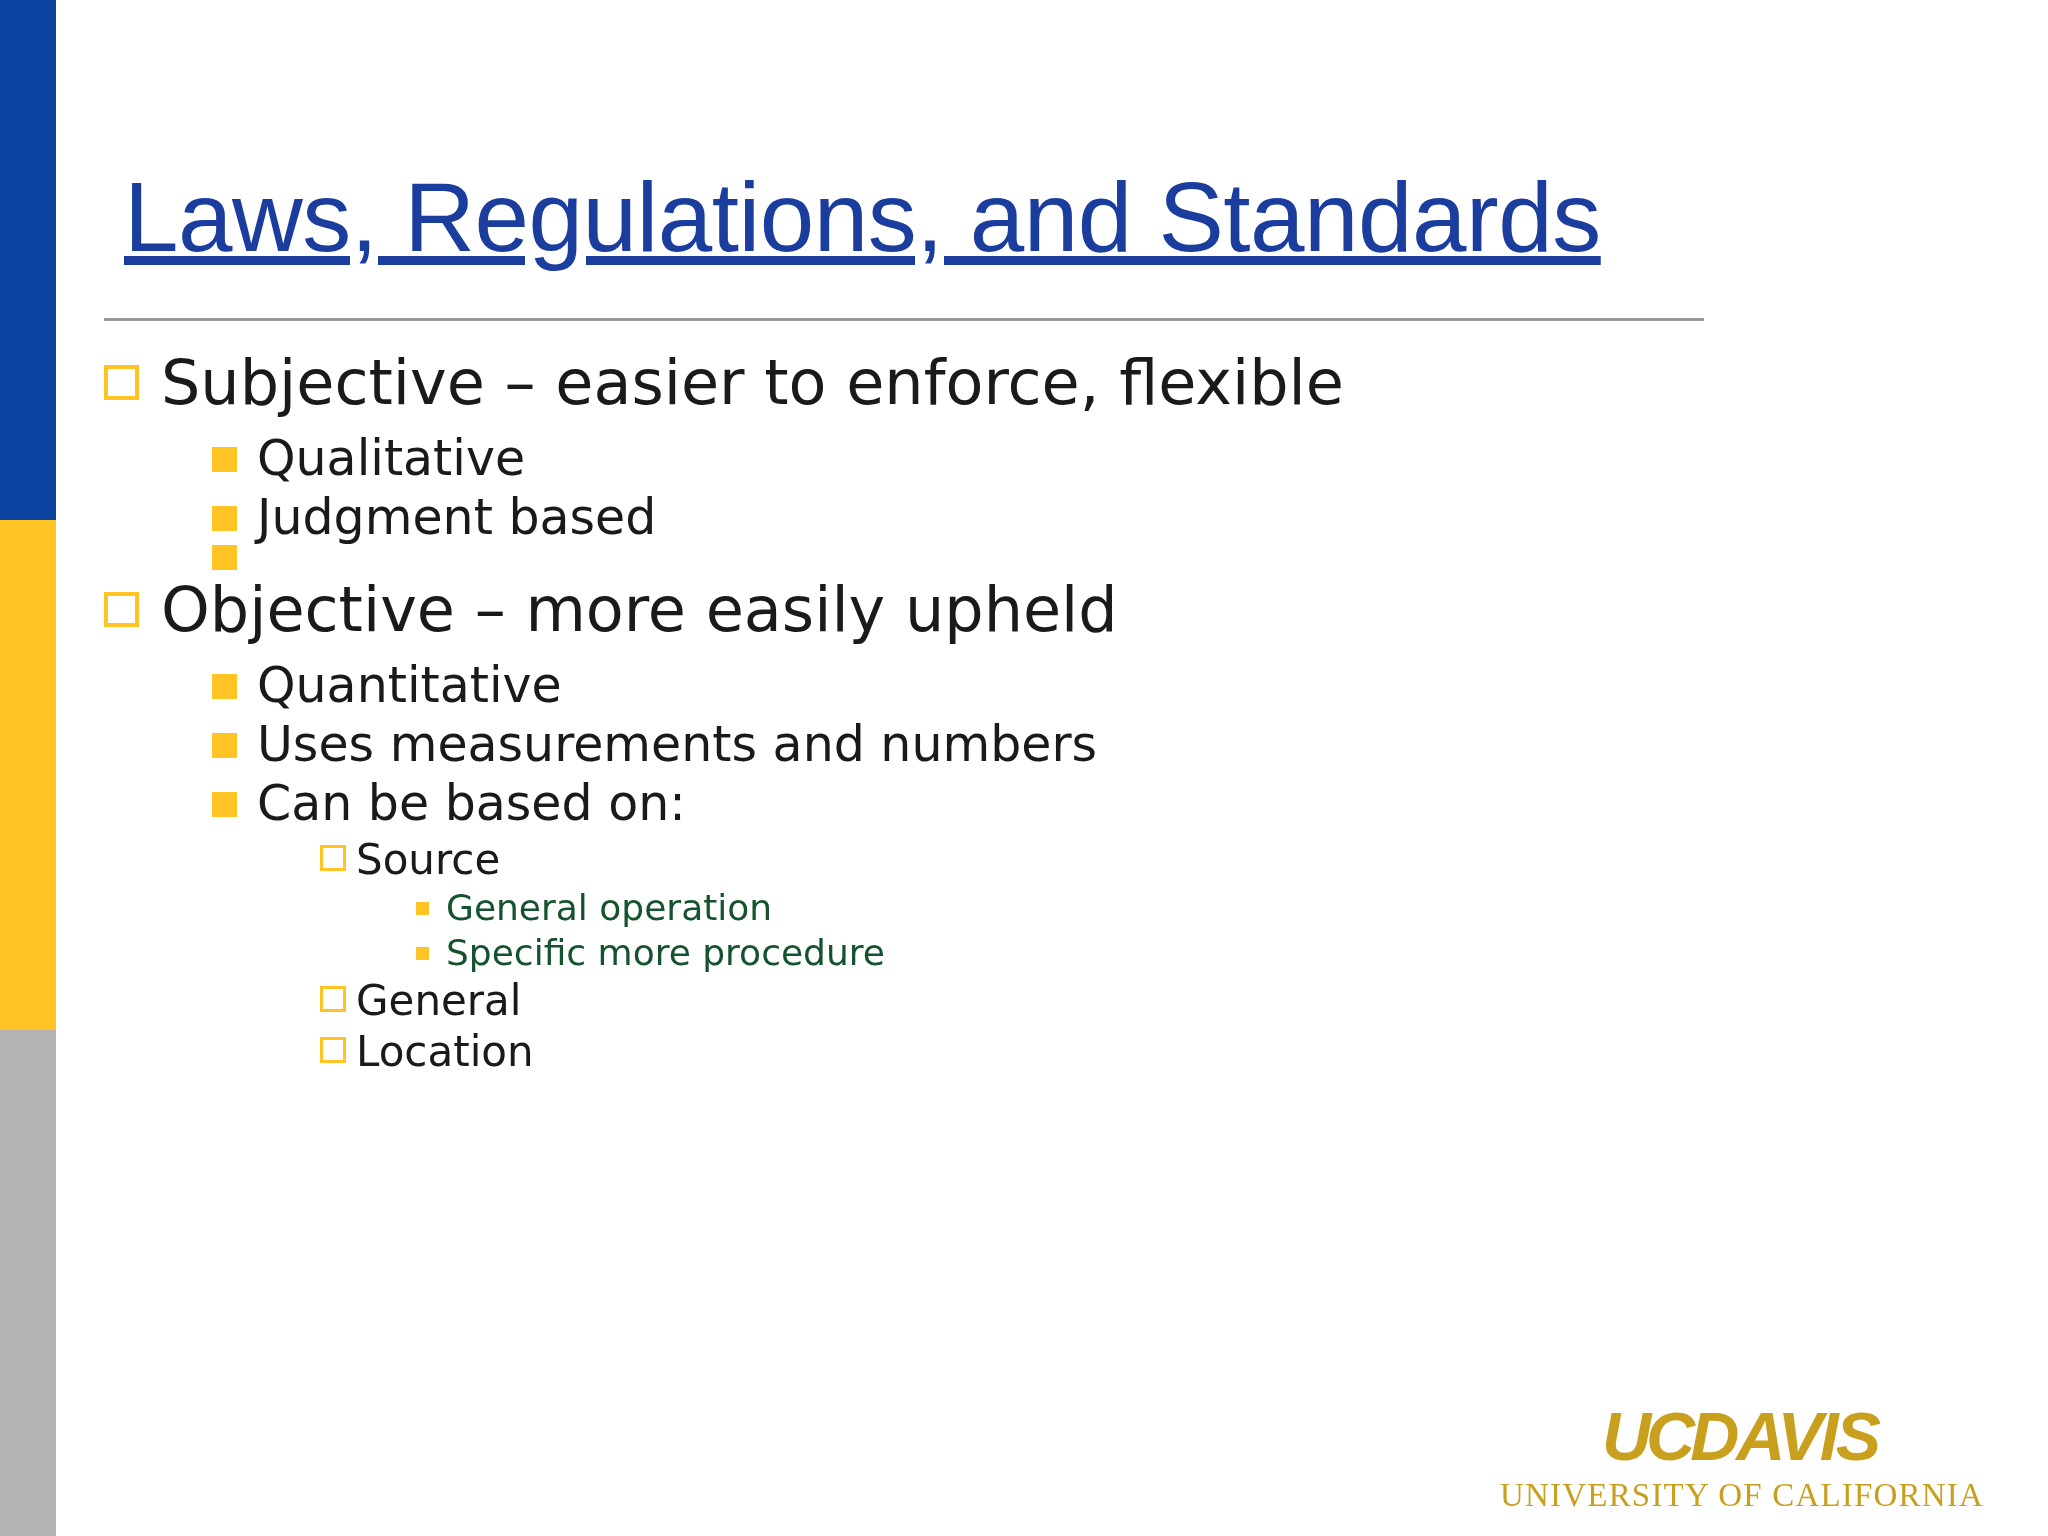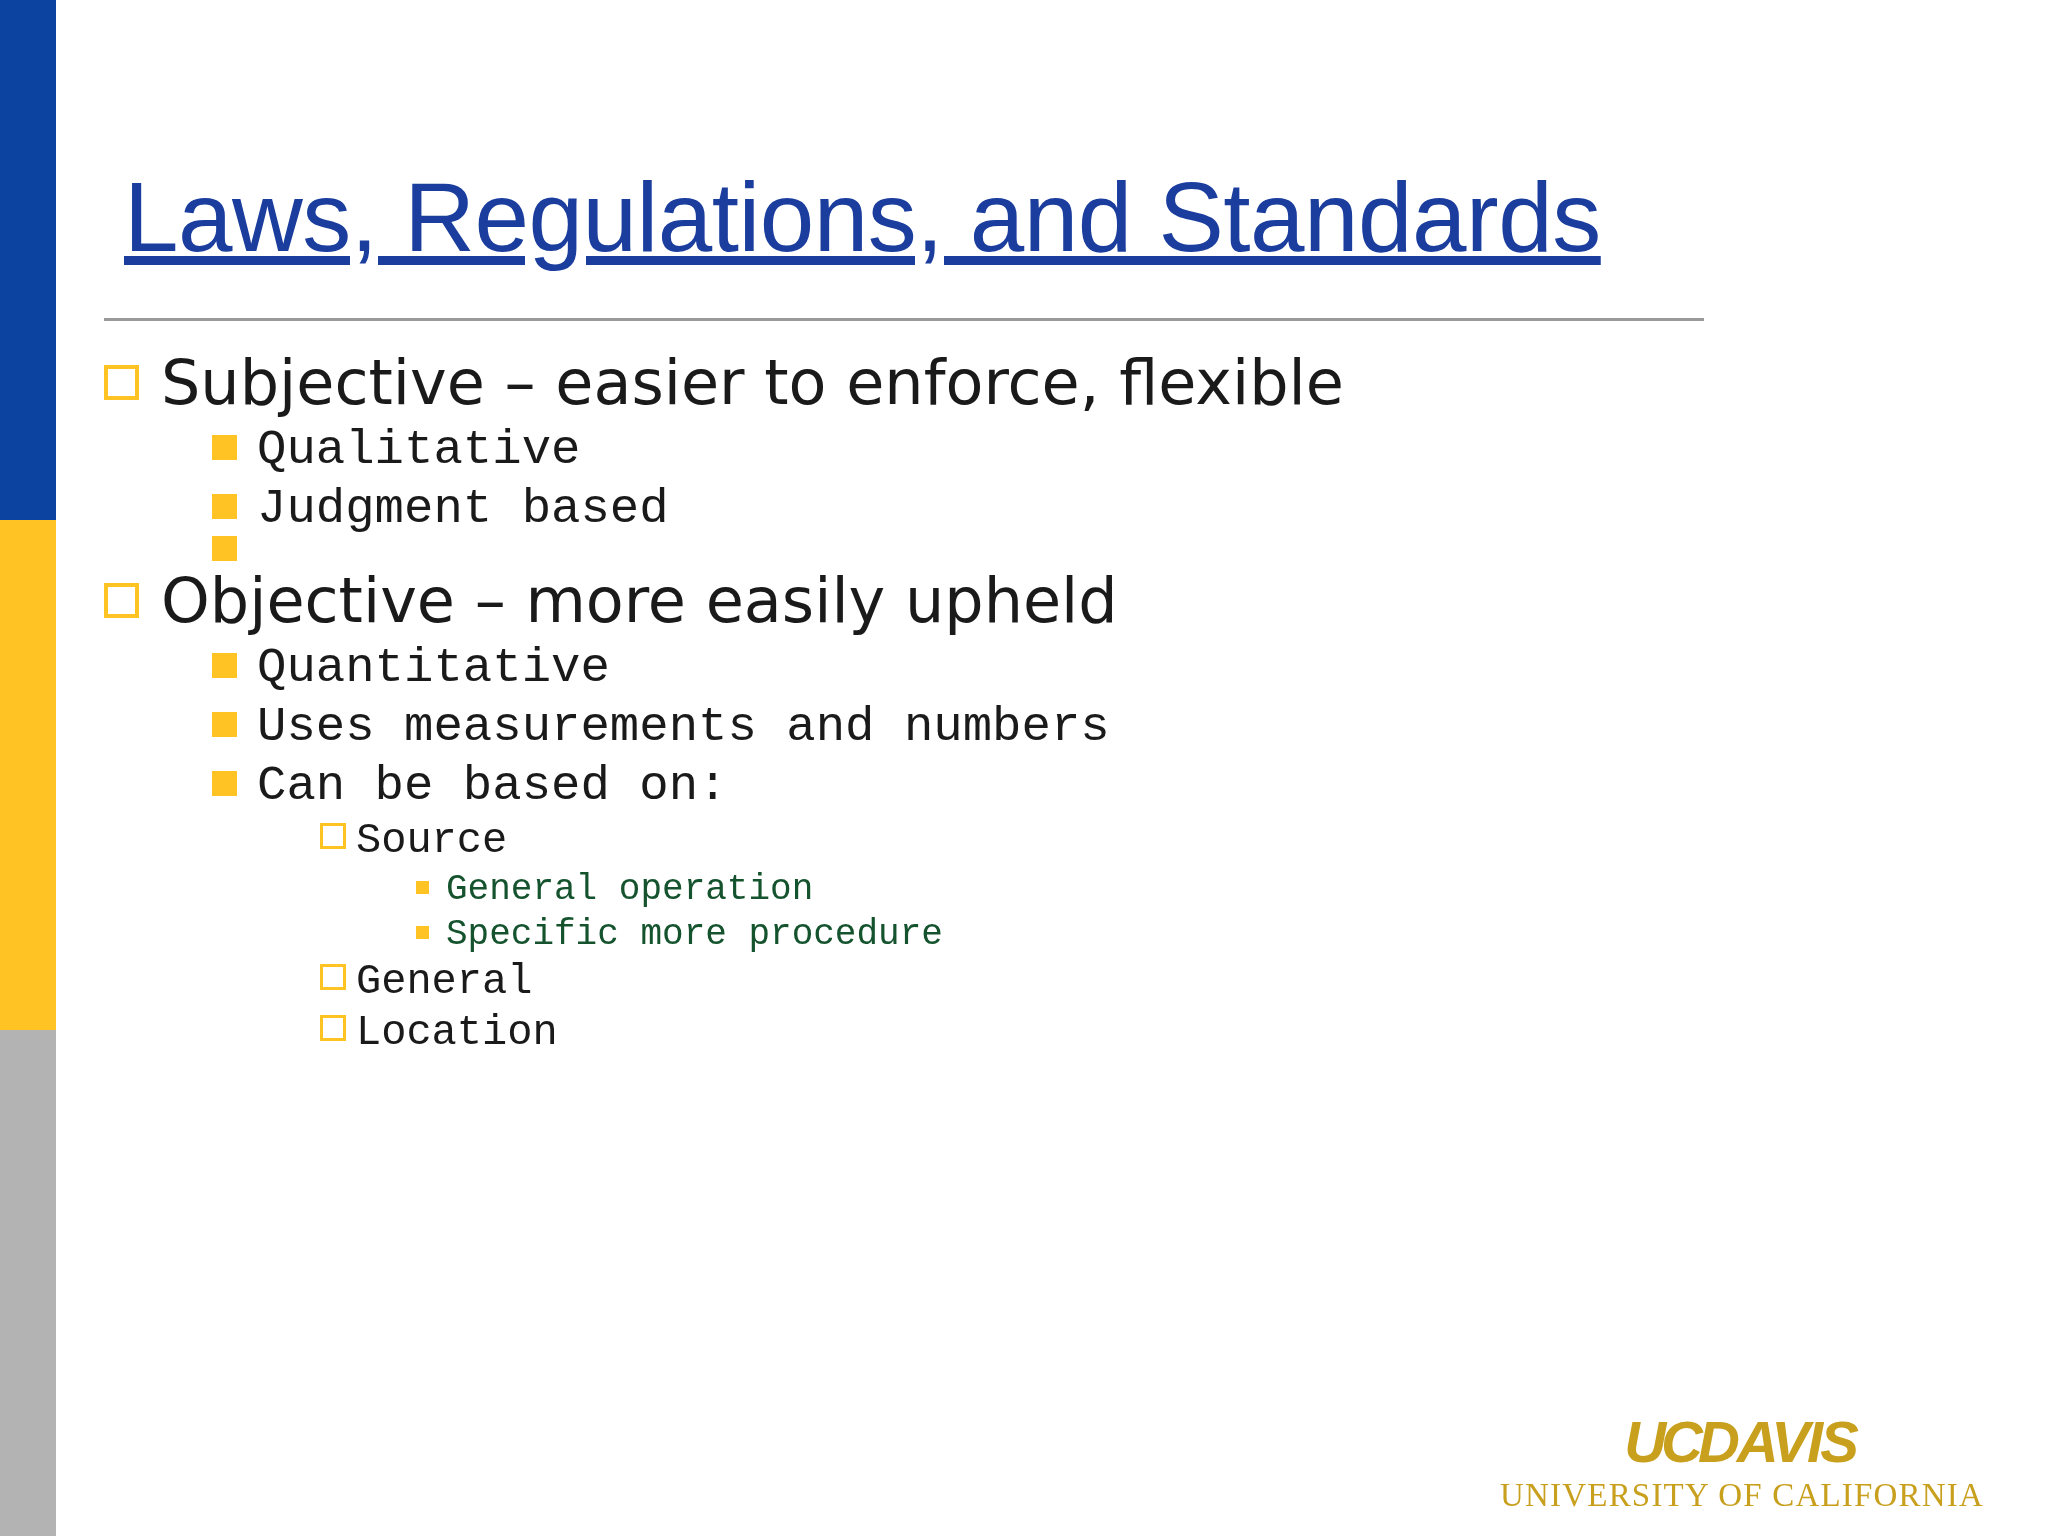--- a/index.html
+++ b/index.html
@@ -102,21 +102,21 @@
   }
   .l1 > .row > .txt {
     font-size: 62px;
     color: #1a1a1a;
     line-height: 1.12;
     white-space: nowrap;
   }
   .l1 { margin-bottom: 2px; }
 
   
-  ul.lvl2 { margin: 4px 0 0 108px; font-family: Liberation Mono, monospace; }
+  ul.lvl2 { margin: 13px 0 0 108px; }
   .l2 > .row > .bul {
     width: 25px;
     height: 25px;
     background: #ffc423;
     margin-right: 20px;
     position: relative;
     top: -3px;
   }
   .l2 > .row > .txt {
     font-size: 49px;
@@ -164,21 +164,21 @@
     position: absolute;
     right: 68px;
     bottom: 22px;
     text-align: center;
     width: 480px;
   }
   .logo-word {
     font-family: "Liberation Sans", sans-serif;
     font-weight: bold;
     font-style: italic;
-    font-size: 58px;
+    font-size: 68px;
     color: #c8a01e;
     letter-spacing: -3px;
     line-height: 0.95;
     white-space: nowrap;
   }
   .logo-word .uc { letter-spacing: -5px; }
   .logo-sub {
     font-family: "Liberation Serif", serif;
     font-size: 33px;
     color: #c8a01e;

